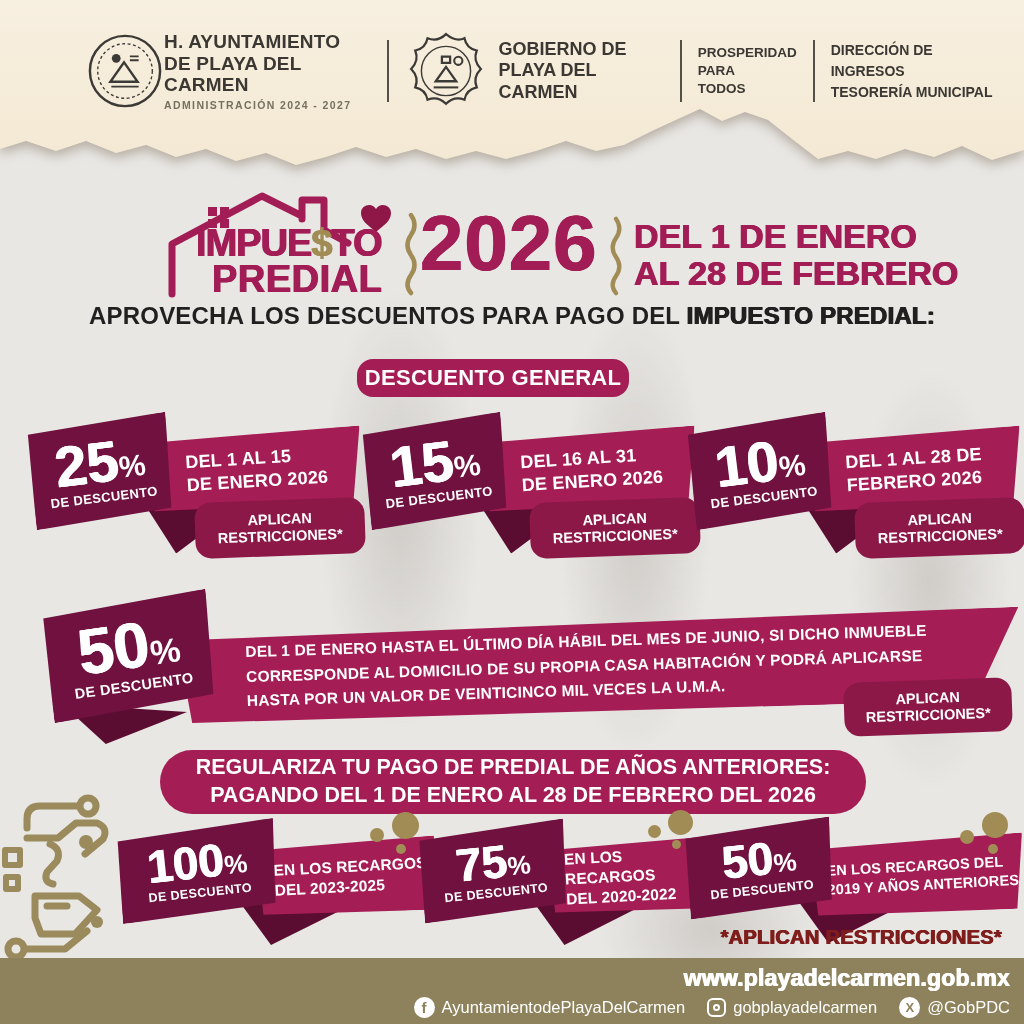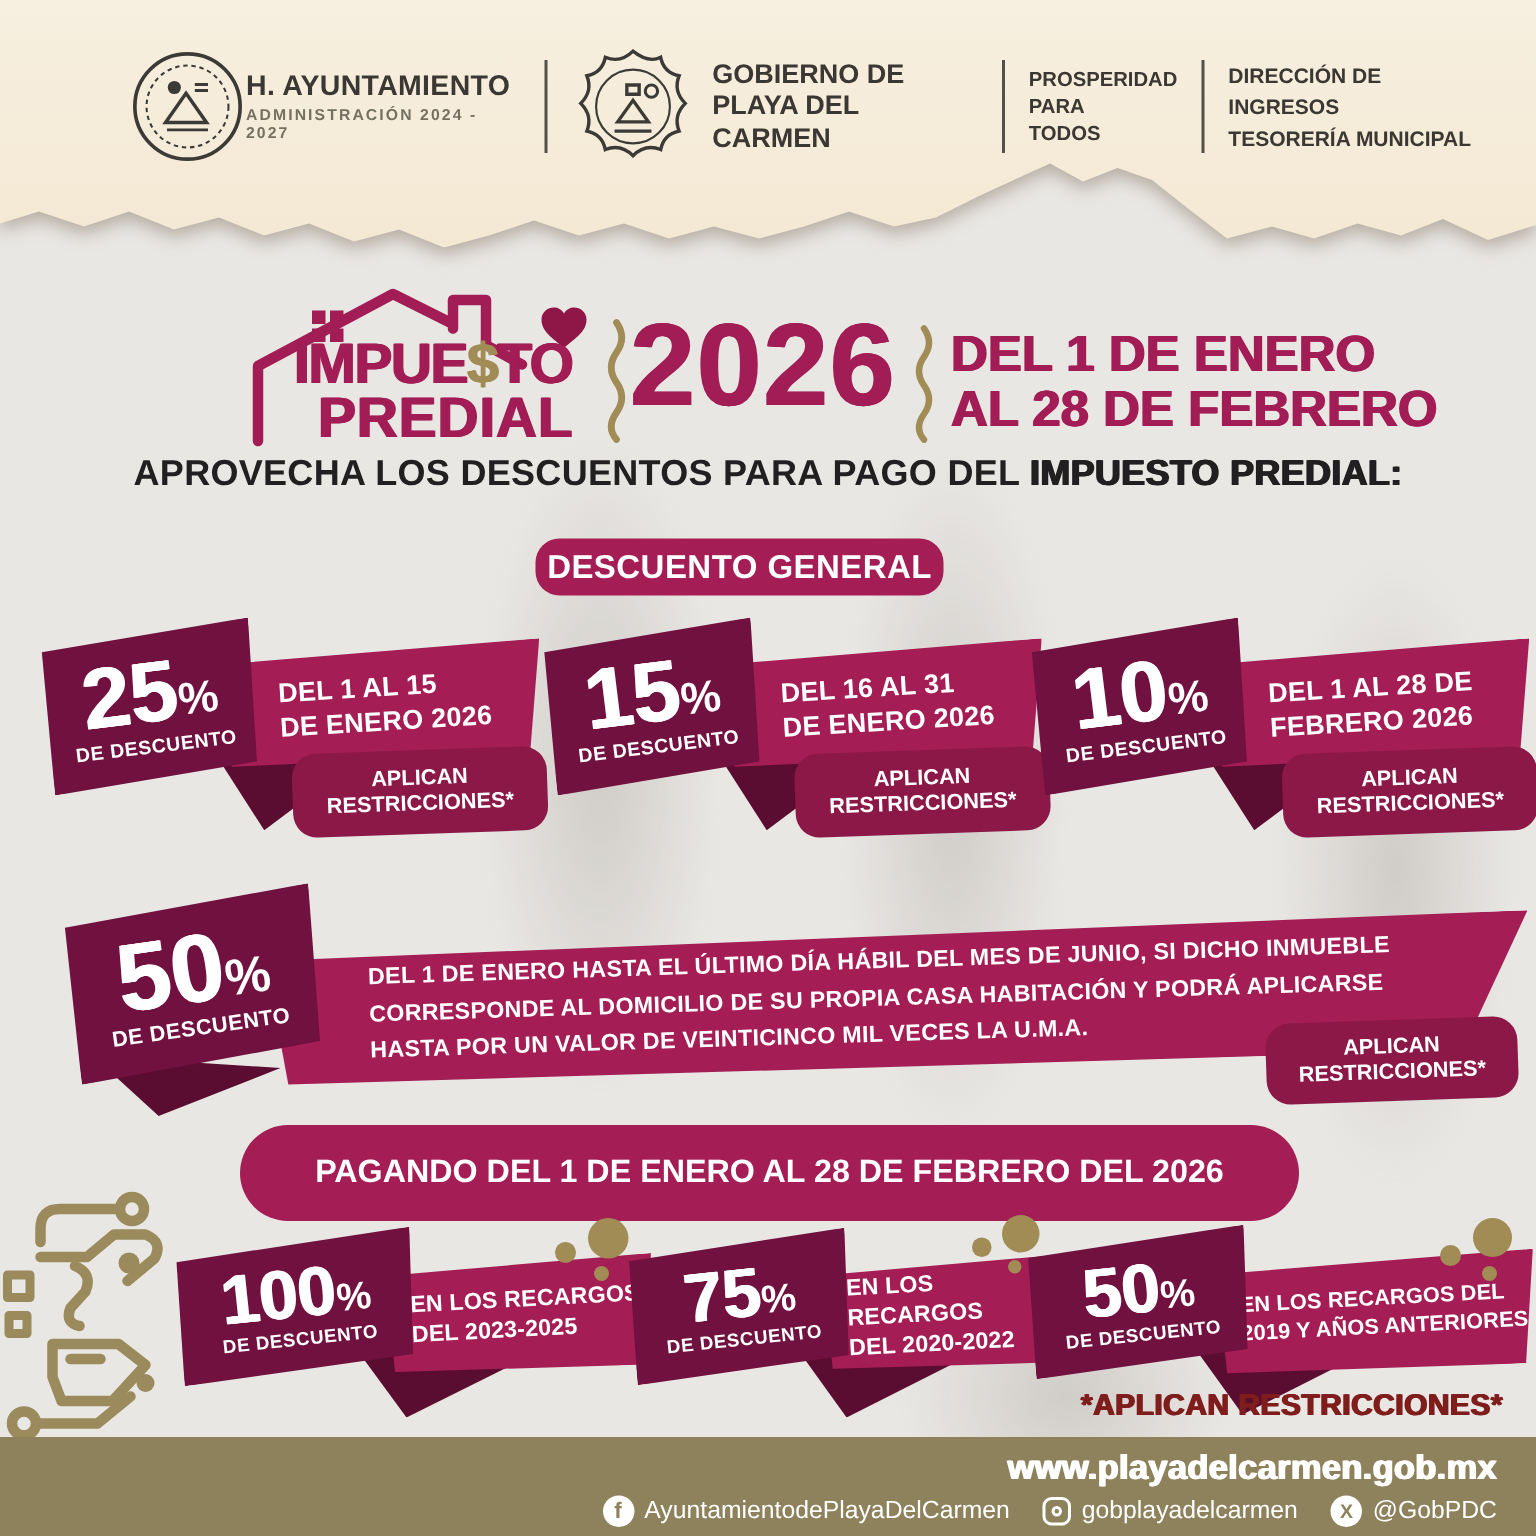--- a/index.html
+++ b/index.html
@@ -82,21 +82,21 @@
   .rrib .pct{transform:rotate(-6deg);clip-path:polygon(2% 8%,100% 0,96% 94%,0 100%)}
   .rrib .pnum{font-size:46px}
   .rrib .psign{font-size:26px;margin-top:15px;font-weight:700}
   .rrib .plbl{font-size:12.5px}
   .dots{position:absolute}
   .dots span{position:absolute;border-radius:50%;background:var(--gold)}
 
   .restr-note{position:absolute;right:22px;top:926px;font-size:20px;font-weight:700;color:#7f1d1d;letter-spacing:.3px}
 
   
-  .footer{position:absolute;left:0;top:958px;width:1024px;height:66px;background:var(--khaki);color:#fff;display:flex;flex-direction:column;align-items:flex-end;padding:7px 26px 0 0}
+  .footer{position:absolute;left:0;top:958px;width:1024px;height:66px;background:var(--khaki);color:#fff;display:flex;flex-direction:column;align-items:flex-end;padding:7px 14px 0 0}
   .site{font-size:23px;font-weight:700;letter-spacing:.2px}
   .socials{display:flex;align-items:center;gap:22px;margin-top:5px;font-size:16.5px}
   .soc{display:inline-flex;align-items:center}
   .fb-ic,.x-ic{width:21px;height:21px;border-radius:50%;background:#fff;color:var(--khaki);display:inline-flex;align-items:center;justify-content:center;font-weight:700;margin-right:7px}
   .fb-ic{font-size:15px}
   .x-ic{font-size:13px}
   .ig-ic{width:19px;height:19px;border:2px solid #fff;border-radius:6px;display:inline-flex;align-items:center;justify-content:center;margin-right:7px}
   .ig-dot{width:7px;height:7px;border:2px solid #fff;border-radius:50%}
 
   .maya{position:absolute;left:0;top:792px}
@@ -117,20 +117,21 @@
   <div class="hdr">
     <svg class="seal" width="78" height="78" viewBox="0 0 80 80">
       <circle cx="40" cy="40" r="36" fill="none" stroke="#3c3a36" stroke-width="2.5"></circle>
       <circle cx="40" cy="40" r="28" fill="none" stroke="#3c3a36" stroke-width="1.4" stroke-dasharray="3 2.6"></circle>
       <circle cx="31" cy="27" r="4.5" fill="#3c3a36"></circle>
       <path d="M25 51 L39 31 L53 51 Z" fill="none" stroke="#3c3a36" stroke-width="2.4"></path>
       <path d="M45 25 h9 M45 29 h9 M26 56 h28" fill="none" stroke="#3c3a36" stroke-width="2"></path>
     </svg>
     <div class="org1">
       <div class="l1">H. AYUNTAMIENTO</div>
+      <div class="l2">DE PLAYA DEL CARMEN</div>
       <div class="l3">ADMINISTRACIÓN 2024 - 2027</div>
     </div>
     <div class="vdiv"></div>
     <svg class="seal" width="82" height="82" viewBox="0 0 80 80">
       <path d="M40 4 q10 8 18 4 q2 10 12 12 q-4 10 4 18 q-8 8 -4 18 q-10 2 -12 12 q-10 -4 -18 4 q-8 -8 -18 -4 q-2 -10 -12 -12 q4 -10 -4 -18 q8 -8 4 -18 q10 -2 12 -12 q10 4 18 -4 Z" fill="none" stroke="#3c3a36" stroke-width="2.2"></path>
       <circle cx="40" cy="40" r="24" fill="none" stroke="#3c3a36" stroke-width="1.4"></circle>
       <path d="M30 50 L40 36 L50 50 Z M36 26 h8 v6 h-8 Z" fill="none" stroke="#3c3a36" stroke-width="2.2"></path>
       <circle cx="52" cy="30" r="4" fill="none" stroke="#3c3a36" stroke-width="2"></circle>
       <path d="M28 56 h24" stroke="#3c3a36" stroke-width="2"></path>
     </svg>
@@ -252,20 +253,21 @@
         </div>
       <div class="plbl">DE DESCUENTO</div>
     </div>
     <div class="note">
       <div>APLICAN</div>
       <div>RESTRICCIONES*</div>
     </div>
   </div>
 
   <div class="pill pill-reg">
+    <div>REGULARIZA TU PAGO DE PREDIAL DE AÑOS ANTERIORES:</div>
     <div>PAGANDO DEL 1 DE ENERO AL 28 DE FEBRERO DEL 2026</div>
   </div>
 
   <div class="rrib" style="left:118px;top:820px;width:310px">
     <div class="fold" style="left:120px;top:80px;width:110px;height:45px"></div>
     <div class="banner" style="left:140px;top:20px;width:178px;height:74px;padding-left:16px;font-size:15.5px">
       <div>EN LOS RECARGOS</div>
       <div>DEL 2023-2025</div>
     </div>
     <div class="pct" style="left:0;top:6px;width:160px;height:90px">

